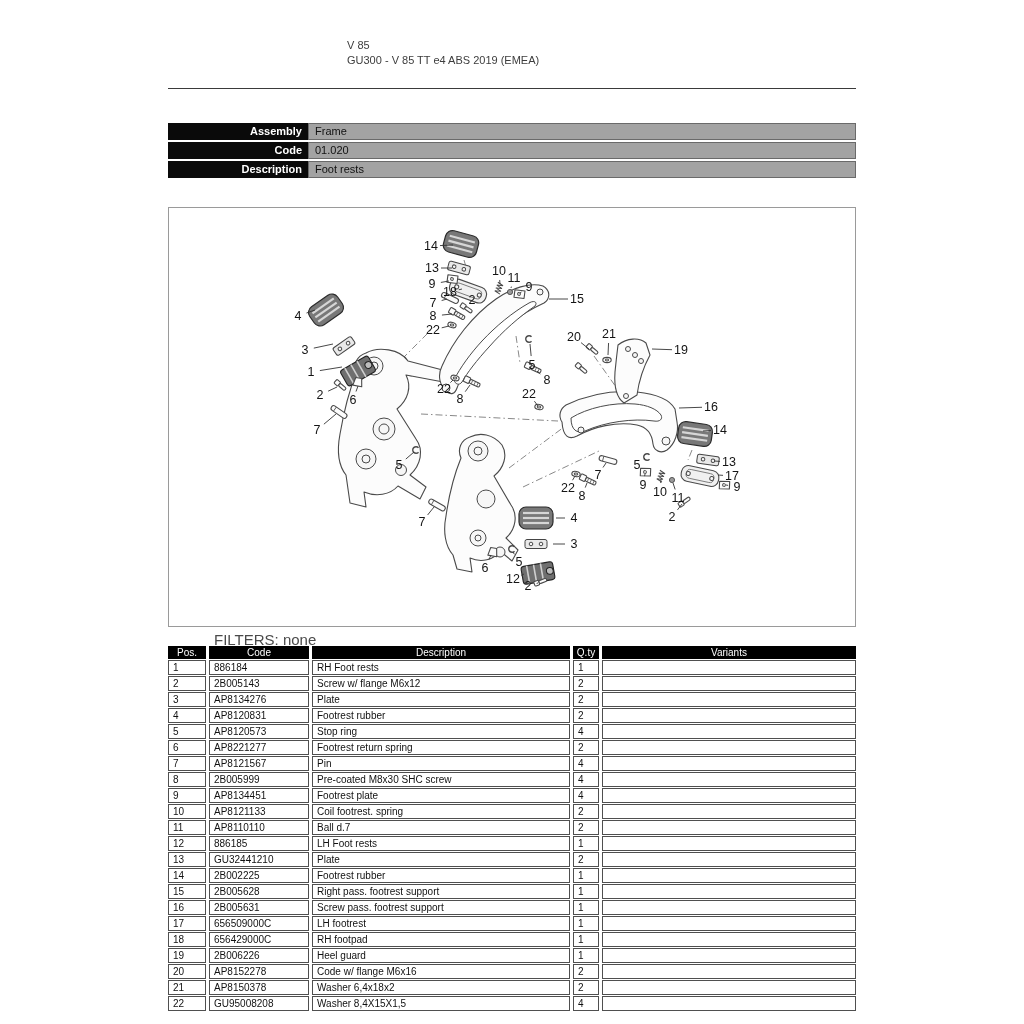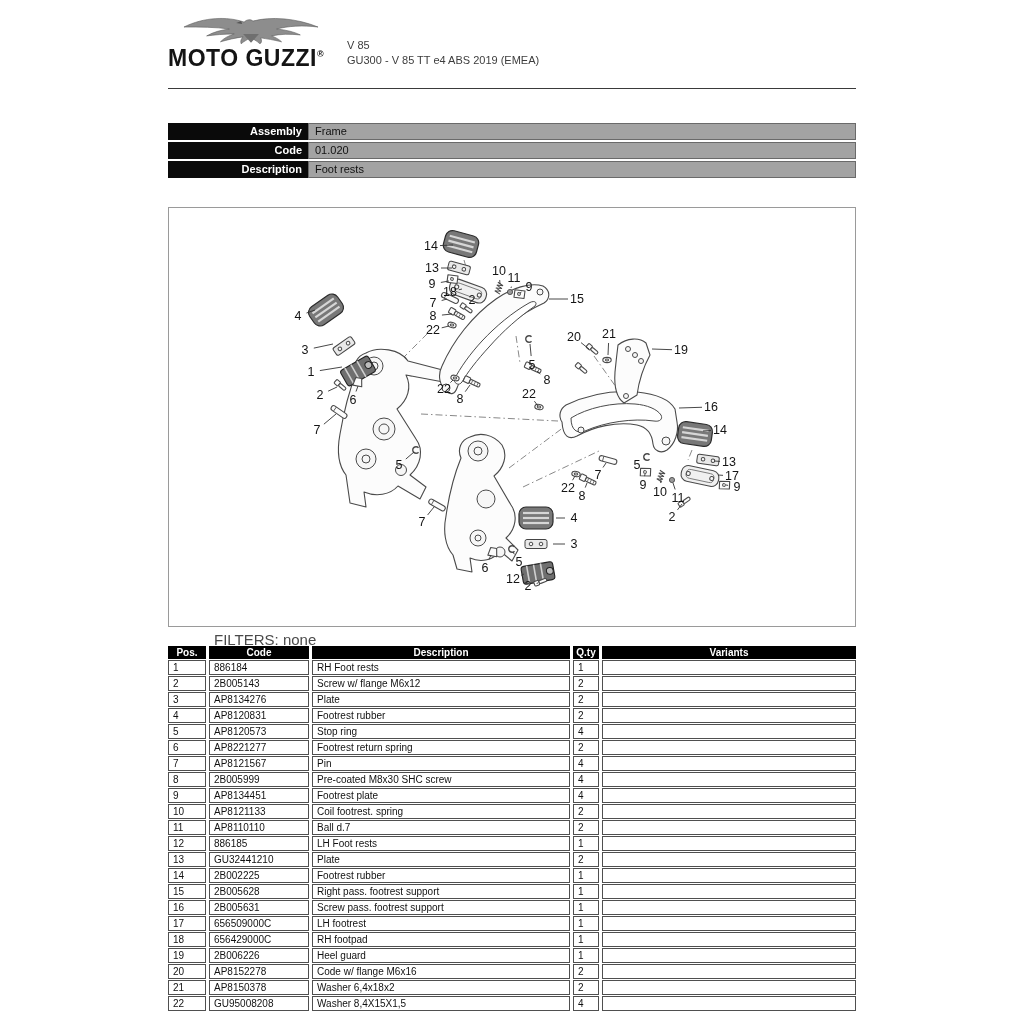--- a/index.html
+++ b/index.html
@@ -34,45 +34,32 @@
   .dash{stroke:#7a7a7a;stroke-width:.9;fill:none;stroke-dasharray:7 3 1.5 3;}
   .lead{stroke:#333;stroke-width:.9;}
   .callout{font-size:12.5px;fill:#141414;font-weight:400;}
 
   
   .filters{position:absolute;top:631px;left:2px;font-size:15px;color:#4a4a4a;margin-left:44px;}
 
   
   .pt-wrap{position:absolute;top:645px;left:-3px;width:694px;}
   .pt{width:694px;border-collapse:separate;border-spacing:3px 1px;table-layout:fixed;}
-  .pt th{background:#000;color:#fff;font-size:10px;font-weight:700;text-align:center;
+  .pt th{background:#000;color:#fff;font-size:10px;font-weight:400;text-align:center;
          padding:1px 2px;height:11px;line-height:11px;}
   .pt td{border:1px solid #4f4f4f;background:#fff;font-size:10px;padding:1px 4px;
          height:11px;line-height:11px;overflow:hidden;white-space:nowrap;}
 </style>
 </head>
 <body>
 
 <div class="page">
   <div class="content">
 
     <div class="hdr">
-      <div class="logo">
-        <svg width="138" height="30" viewBox="0 0 140 30">
-          <path fill="#8d8d8d" stroke="#5a5a5a" stroke-width="0.6" d="M2,13 C22,3 46,2 63,8 C66,5 70,5 72,7 C90,2 116,4 138,13
-               C122,11 108,12 96,15 C106,16 114,18 120,21 C110,20 100,20 91,22
-               C96,24 99,26 101,28 C93,26 86,25 80,24 C81,27 81,29 79,30
-               C76,27 72,25 69,24 C66,26 62,28 60,30 C59,27 60,25 62,23
-               C54,24 46,26 39,28 C43,24 47,22 53,20 C43,20 33,21 25,22
-               C32,18 40,16 48,15 C34,13 18,13 2,13 Z"></path>
-          <path fill="#555" d="M60,7 L55,9 L61,10 Z"></path>
-          <path fill="#6f6f6f" d="M62,20 L70,29 L78,20 Z"></path>
-        </svg>
-        <div class="brand"><span>MOTO GUZZI</span><sup>®</sup></div>
-      </div>
       <div class="model">
         <div>V 85</div>
         <div>GU300 - V 85 TT e4 ABS 2019 (EMEA)</div>
       </div>
     </div>
     <div class="divider"></div>
 
     <table class="asm">
       <tbody id="asm-body">
           <tr>

